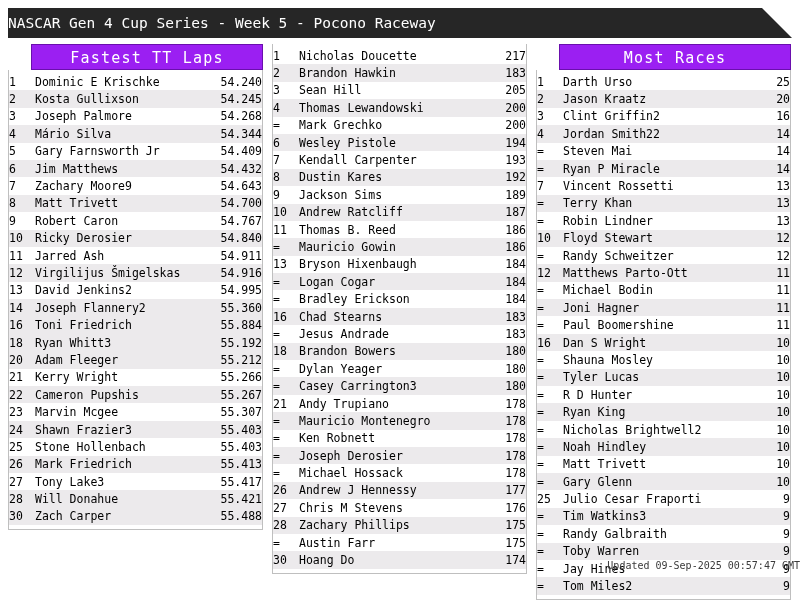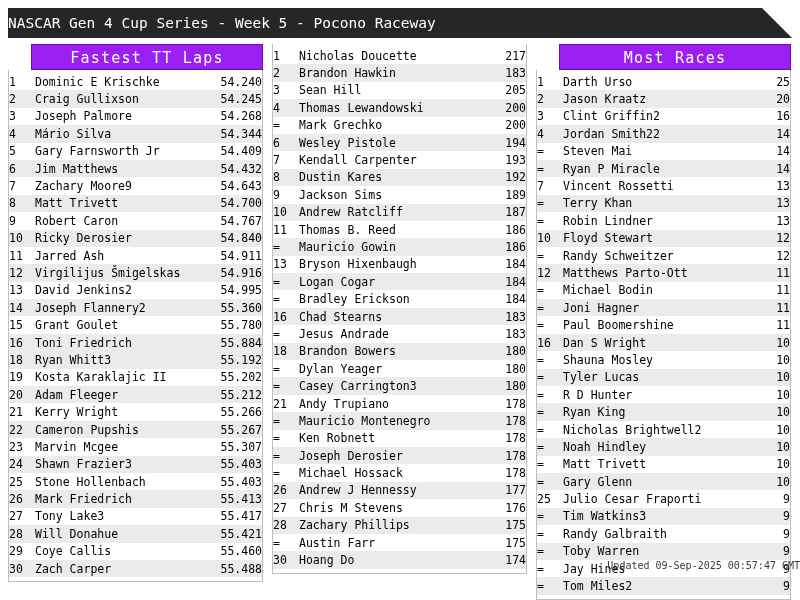--- a/index.html
+++ b/index.html
@@ -139,21 +139,21 @@
     <div class="col-body">
       <table class="rows">
         <tbody id="tbody-0">
             <tr>
               <td class="rank">1</td>
               <td class="name">Dominic E Krischke</td>
               <td class="val">54.240</td>
             </tr>
             <tr class="alt">
               <td class="rank">2</td>
-              <td class="name">Craig Gullixson</td>
+              <td class="name">Kosta Gullixson</td>
               <td class="val">54.245</td>
             </tr>
             <tr>
               <td class="rank">3</td>
               <td class="name">Joseph Palmore</td>
               <td class="val">54.268</td>
             </tr>
             <tr class="alt">
               <td class="rank">4</td>
               <td class="name">Mário Silva</td>
@@ -202,40 +202,30 @@
             <tr>
               <td class="rank">13</td>
               <td class="name">David Jenkins2</td>
               <td class="val">54.995</td>
             </tr>
             <tr class="alt">
               <td class="rank">14</td>
               <td class="name">Joseph Flannery2</td>
               <td class="val">55.360</td>
             </tr>
-            <tr>
-              <td class="rank">15</td>
-              <td class="name">Grant Goulet</td>
-              <td class="val">55.780</td>
-            </tr>
             <tr class="alt">
               <td class="rank">16</td>
               <td class="name">Toni Friedrich</td>
               <td class="val">55.884</td>
             </tr>
             <tr class="alt">
               <td class="rank">18</td>
               <td class="name">Ryan Whitt3</td>
               <td class="val">55.192</td>
             </tr>
-            <tr>
-              <td class="rank">19</td>
-              <td class="name">Kosta Karaklajic II</td>
-              <td class="val">55.202</td>
-            </tr>
             <tr class="alt">
               <td class="rank">20</td>
               <td class="name">Adam Fleeger</td>
               <td class="val">55.212</td>
             </tr>
             <tr>
               <td class="rank">21</td>
               <td class="name">Kerry Wright</td>
               <td class="val">55.266</td>
             </tr>
@@ -266,25 +256,20 @@
             </tr>
             <tr>
               <td class="rank">27</td>
               <td class="name">Tony Lake3</td>
               <td class="val">55.417</td>
             </tr>
             <tr class="alt">
               <td class="rank">28</td>
               <td class="name">Will Donahue</td>
               <td class="val">55.421</td>
-            </tr>
-            <tr>
-              <td class="rank">29</td>
-              <td class="name">Coye Callis</td>
-              <td class="val">55.460</td>
             </tr>
             <tr class="alt">
               <td class="rank">30</td>
               <td class="name">Zach Carper</td>
               <td class="val">55.488</td>
             </tr>
           </tbody>
       </table>
     </div>
   </div>

